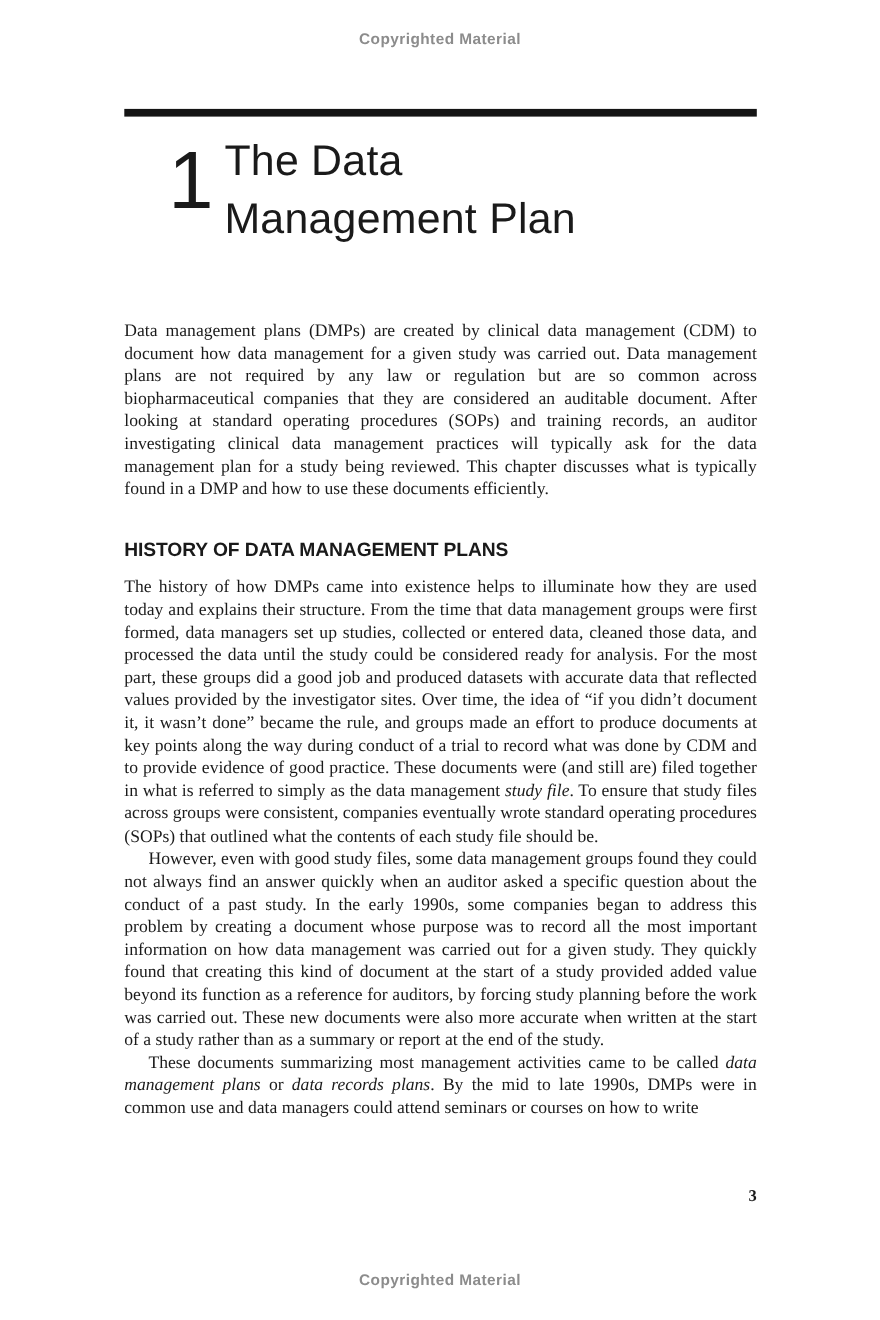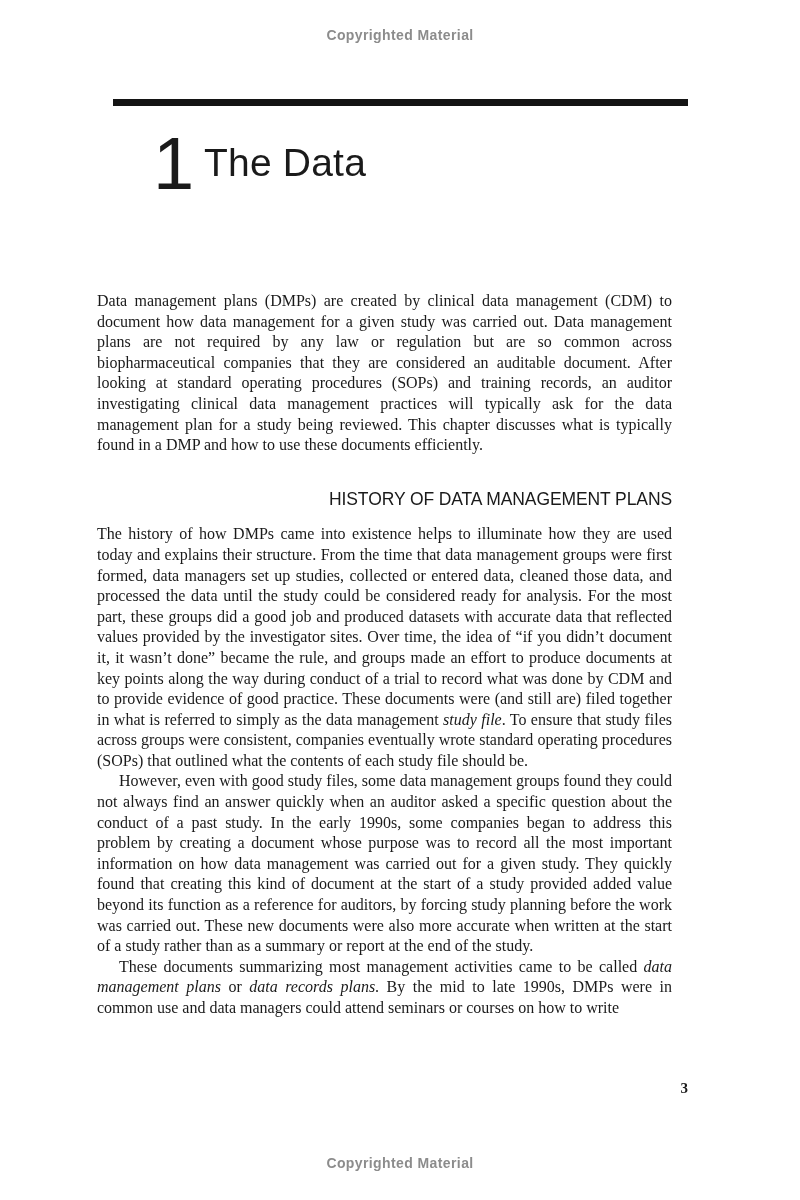--- a/index.html
+++ b/index.html
@@ -42,54 +42,54 @@
     top: 127px;
     font-family: "Liberation Sans", sans-serif;
     font-weight: 400;
     font-size: 74px;
     line-height: 1;
     color: #1a1a1a;
   }
   .chapter-title {
     position: absolute;
     left: 204px;
-    top: 136px;
+    top: 120px;
     margin: 0;
     font-family: "Liberation Sans", sans-serif;
     font-weight: 400;
     font-size: 39px;
     line-height: 53px;
     letter-spacing: 0.2px;
     color: #1a1a1a;
   }
   .body-text {
     position: absolute;
-    left: 97px;
+    left: 113px;
     top: 291px;
     width: 575px;
     font-family: "Liberation Serif", serif;
     font-size: 16px;
     line-height: 20.6px;
     text-align: justify;
     color: #1a1a1a;
   }
   .body-text p {
     margin: 0;
     padding: 0;
   }
   .body-text p.indent {
     text-indent: 22px;
   }
   .section-heading {
     margin: 33px 0 15px 0;
     font-family: "Liberation Sans", sans-serif;
-    font-weight: 400;
+    font-weight: 700;
     font-size: 17.5px;
     letter-spacing: -0.1px;
-    text-align: right;
+    text-align: left;
     color: #1a1a1a;
   }
   .page-number {
     position: absolute;
     left: 113px;
     top: 1080px;
     width: 575px;
     text-align: right;
     font-family: "Liberation Serif", serif;
     font-weight: 700;
@@ -101,21 +101,21 @@
 <body>
 
 <div class="page">
 
   <div class="copyright top">Copyrighted Material</div>
 
   <div class="chapter-rule"></div>
 
   <div class="chapter-number">1</div>
 
-  <h1 class="chapter-title"><span>The Data</span><br></h1>
+  <h1 class="chapter-title"><span>The Data</span><br><span>Management Plan</span></h1>
 
   <div class="body-text">
 
     <p><span>Data management plans (DMPs) are created by clinical data management (CDM) to document how data management for a given study was carried out. Data management plans are not required by any law or regulation but are so common across biopharmaceutical companies that they are considered an auditable document. After looking at standard operating procedures (SOPs) and training records, an auditor investigating clinical data management practices will typically ask for the data management plan for a study being reviewed. This chapter discusses what is typically found in a DMP and how to use these documents efficiently.</span></p>
 
     <h2 class="section-heading">HISTORY OF DATA MANAGEMENT PLANS</h2>
 
     <p><span>The history of how DMPs came into existence helps to illuminate how they are used today and explains their structure. From the time that data management groups were first formed, data managers set up studies, collected or entered data, cleaned those data, and processed the data until the study could be considered ready for analysis. For the most part, these groups did a good job and produced datasets with accurate data that reflected values provided by the investigator sites. Over time, the idea of “if you didn’t document it, it wasn’t done” became the rule, and groups made an effort to produce documents at key points along the way during conduct of a trial to record what was done by CDM and to provide evidence of good practice. These documents were (and still are) filed together in what is referred to simply as the data management </span><i>study file</i><span>. To ensure that study files across groups were consistent, companies eventually wrote standard operating procedures (SOPs) that outlined what the contents of each study file should be.</span></p>
 
     <p class="indent"><span>However, even with good study files, some data management groups found they could not always find an answer quickly when an auditor asked a specific question about the conduct of a past study. In the early 1990s, some companies began to address this problem by creating a document whose purpose was to record all the most important information on how data management was carried out for a given study. They quickly found that creating this kind of document at the start of a study provided added value beyond its function as a reference for auditors, by forcing study planning before the work was carried out. These new documents were also more accurate when written at the start of a study rather than as a summary or report at the end of the study.</span></p>

